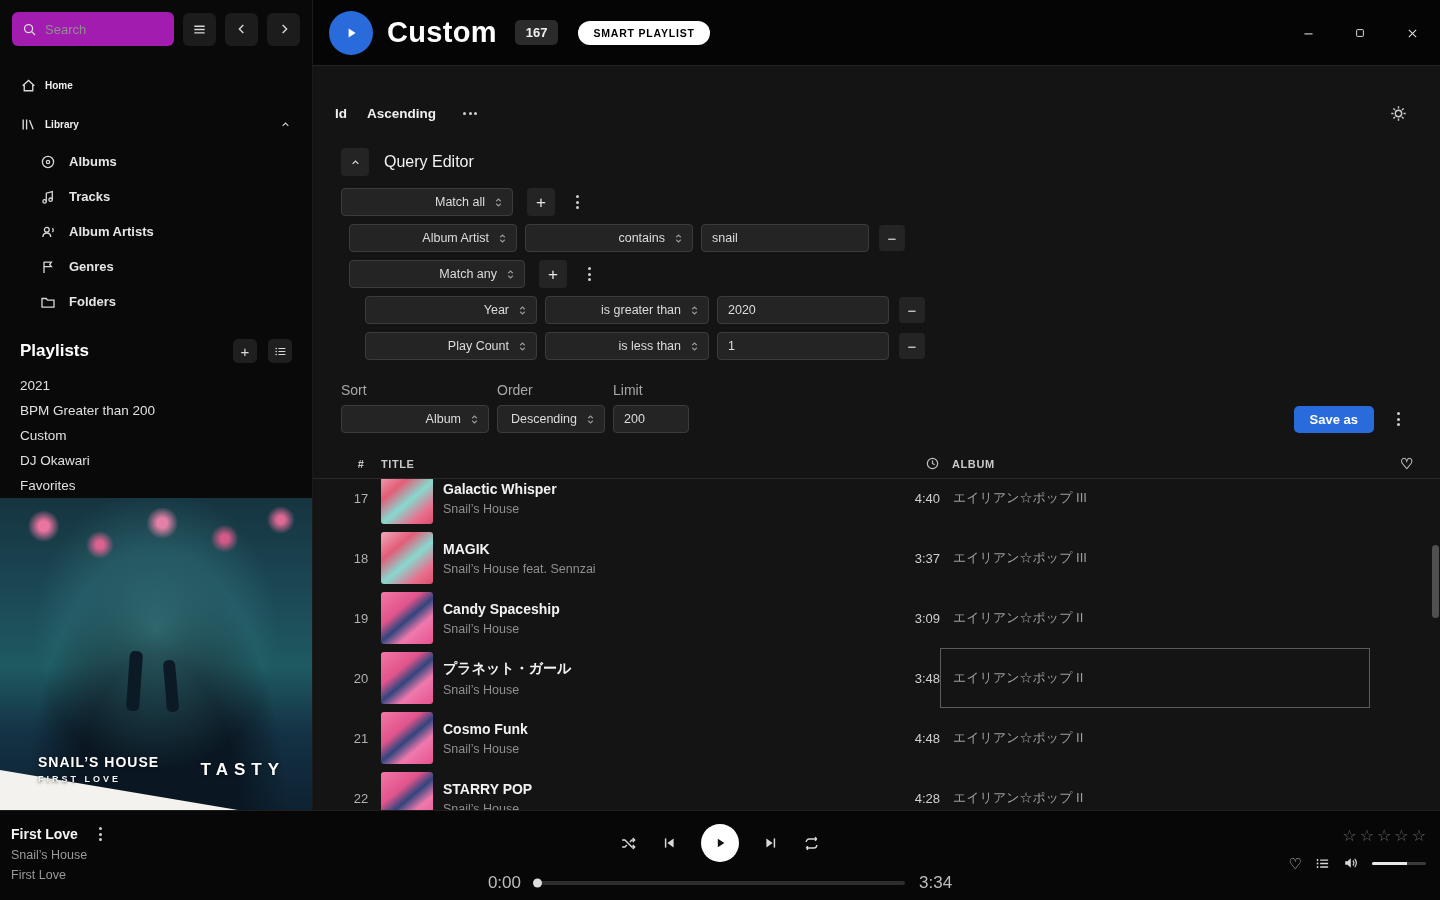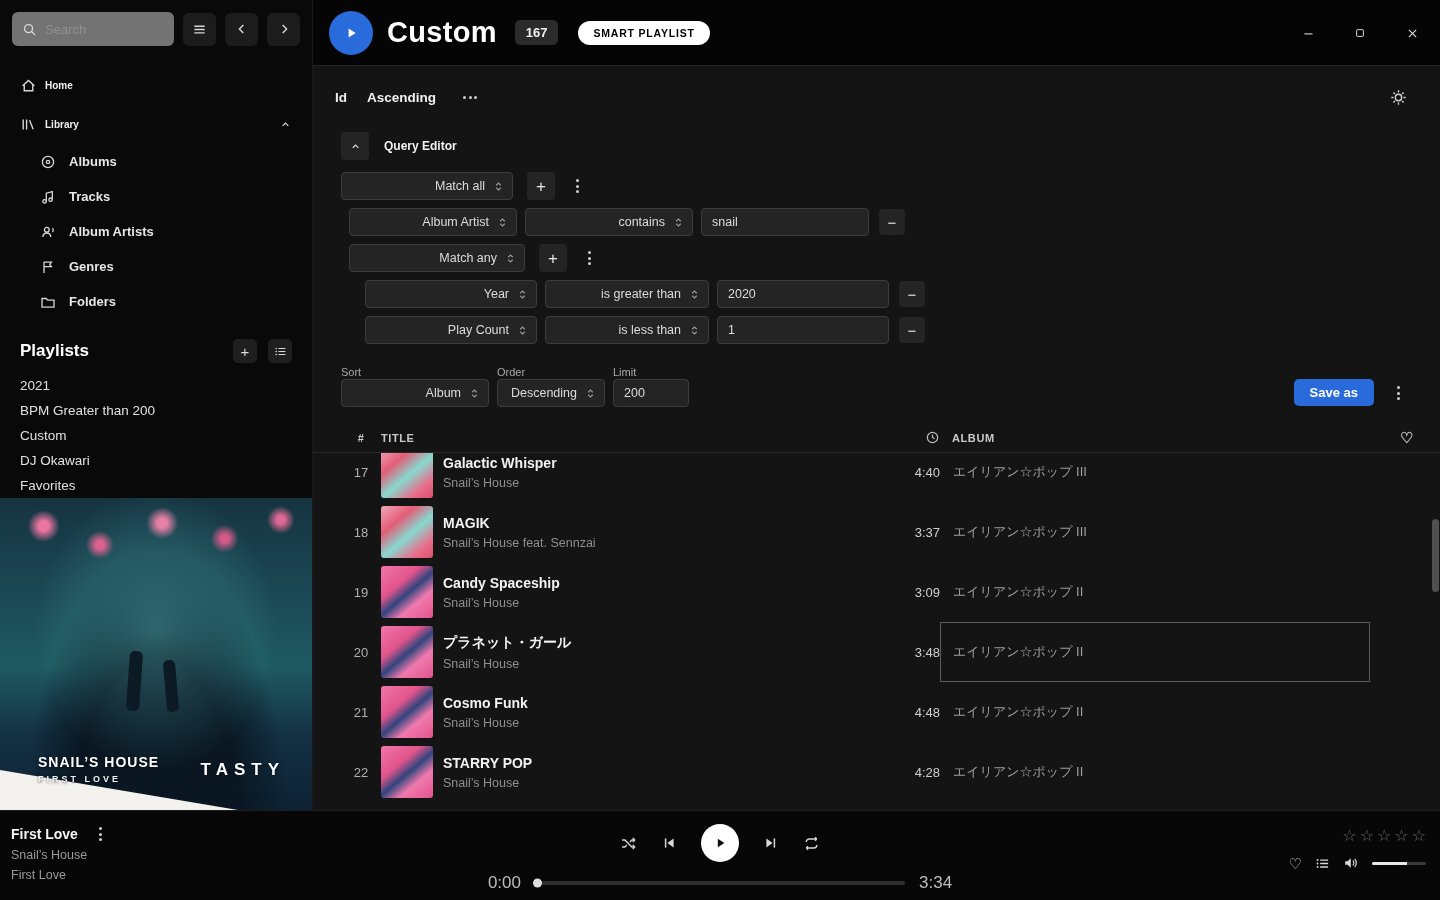--- a/index.html
+++ b/index.html
@@ -4,21 +4,21 @@
 <style>
   * { margin:0; padding:0; box-sizing:border-box; }
   html,body { width:1440px; height:900px; overflow:hidden; background:#0c0c0c;
     font-family:"Liberation Sans", sans-serif; color:#e8e8e8; }
 
   .app { display:flex; height:810px; }
 
   
   .sidebar { width:313px; flex-shrink:0; background:#090909; display:flex; flex-direction:column; border-right:1px solid #1a1a1a; }
   .sb-top { display:flex; gap:9px; padding:12px; align-items:center; }
-  .search-box { flex:1; height:34px; background:#737373; border-radius:6px; display:flex; align-items:center; padding:0 10px; gap:8px; color:#8f8f8f; }
+  .search-box { flex:1; height:34px; background:#a21caf; border-radius:6px; display:flex; align-items:center; padding:0 10px; gap:8px; color:#8f8f8f; }
   .search-box input { background:transparent; border:none; outline:none; color:#ddd; font-size:13px; width:100%; font-family:inherit; }
   .search-box input::placeholder { color:#8f8f8f; }
   .sb-btn { width:33px; height:33px; flex-shrink:0; background:#1c1c1c; border:none; border-radius:6px; color:#ddd; display:flex; align-items:center; justify-content:center; cursor:pointer; }
   .nav { padding-top:8px; }
   .nav-item { display:flex; align-items:center; gap:8px; padding:0 20px; height:39px; font-weight:700; font-size:10px; color:#f0f0f0; cursor:pointer; }
   .nav-item .chev { margin-left:auto; color:#cfcfcf; }
   .sub-item { display:flex; align-items:center; gap:13px; padding:0 20px 0 40px; height:35px; font-weight:700; font-size:13px; color:#e6e6e6; cursor:pointer; }
   .icon { display:inline-flex; align-items:center; justify-content:center; color:#d8d8d8; }
   .pl-header { display:flex; align-items:center; padding:20px 20px 10px 20px; }
   .pl-header .pl-title { font-size:17px; font-weight:800; color:#fff; }
@@ -51,40 +51,40 @@
   
   .main { flex:1; display:flex; flex-direction:column; background:#141414; position:relative; min-width:0; }
   .page-header { height:66px; flex-shrink:0; background:#050505; border-bottom:1px solid #242424; display:flex; align-items:center; gap:14px; padding:0 16px; position:relative; }
   .play-circle { width:44px; height:44px; border-radius:50%; background:#2a6bdb; border:none; display:flex; align-items:center; justify-content:center; cursor:pointer; flex-shrink:0; }
   .page-title { font-size:29px; font-weight:800; letter-spacing:.3px; color:#fff; }
   .count-badge { background:#2b2b2b; color:#f0f0f0; font-size:13px; font-weight:700; padding:5px 11px; border-radius:5px; margin-left:4px; }
   .type-badge { background:#fff; color:#000; font-size:10.5px; font-weight:800; letter-spacing:.8px; padding:6px 15px; border-radius:13px; margin-left:6px; }
   .win-controls { position:absolute; right:14px; top:0; height:66px; display:flex; align-items:center; gap:24px; }
   .win-btn { width:28px; height:28px; background:transparent; border:none; color:#e0e0e0; display:flex; align-items:center; justify-content:center; cursor:pointer; }
 
-  .toolbar { display:flex; align-items:center; gap:20px; padding:17px 28px 6px 22px; }
+  .toolbar { display:flex; align-items:center; gap:20px; padding:17px 28px 6px 22px;margin-top:16px; }
   .tb-label { font-weight:700; font-size:13.5px; color:#f0f0f0; cursor:pointer; }
   .tb-right { margin-left:auto; }
 
   .qe { padding:0 28px; }
   .qe-row { display:flex; align-items:center; }
   .qe-head { margin-top:15px; gap:15px; }
-  .qe-title { font-size:12px; font-weight:700; color:#f2f2f2; }
+  .qe-title { font-size:16px; font-weight:400; color:#f2f2f2; }
   .select { display:flex; align-items:center; justify-content:flex-end; gap:8px; height:28px; background:#242424; border:1px solid #3c3c3c; border-radius:4px; padding:0 8px 0 10px; color:#dcdcdc; font-size:12.5px; cursor:pointer; font-family:inherit; }
   .qinput { height:28px; background:#242424; border:1px solid #3c3c3c; border-radius:4px; padding:0 10px; color:#dcdcdc; font-size:12.5px; font-family:inherit; outline:none; }
   .icon-btn { width:28px; height:28px; flex-shrink:0; display:flex; align-items:center; justify-content:center; background:#242424; border:none; border-radius:4px; color:#e6e6e6; font-size:17px; line-height:1; cursor:pointer; }
   .icon-btn.ghost { background:transparent; }
   .minus-btn { width:26px; height:26px; font-size:15px; }
   .w168{width:168px} .w172{width:172px} .w176{width:176px} .w164{width:164px}
   .w148{width:148px} .w124{width:108px} .w76{width:76px}
   .gap8 > * + * { margin-left:8px; }
   .ml8 { margin-left:8px; } .ml24 { margin-left:24px; } .mt8 { margin-top:8px; } .mt12 { margin-top:12px; }
   .sol-row { margin-top:22px; display:flex; align-items:flex-end; gap:8px; }
-  .sol-group .sol-label { font-size:11px; color:#a8a8a8; margin-bottom:1px; }
-  .save-group { margin-left:auto; display:flex; gap:10px; }
+  .sol-group .sol-label { font-size:14px; color:#a8a8a8; margin-bottom:7px; }
+  .save-group { margin-left:auto; display:flex; align-items:center; gap:10px; }
   .save-btn { height:27px; padding:0 16px; border:none; border-radius:5px; background:#2a6bdb; color:#fff; font-size:13px; font-weight:700; cursor:pointer; font-family:inherit; }
 
   
   .dots { display:inline-flex; flex-direction:column; gap:2.5px; align-items:center; justify-content:center; }
   .dots i { width:3px; height:3px; border-radius:50%; background:#cfcfcf; }
   .dots.h { flex-direction:row; }
 
   
   .table { margin-top:16px; flex:1; display:flex; flex-direction:column; min-height:0; }
   .tgrid { display:grid; grid-template-columns:40px 62px 1fr 120px 430px 44px; align-items:center; padding:0 26px 0 28px; }

